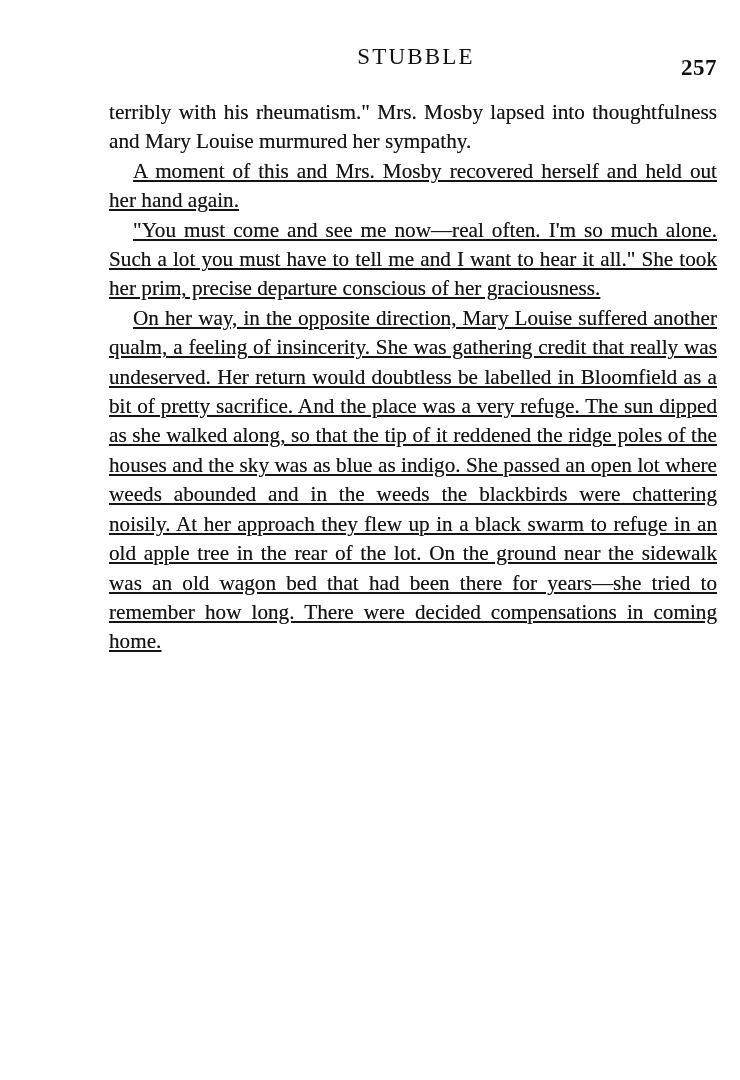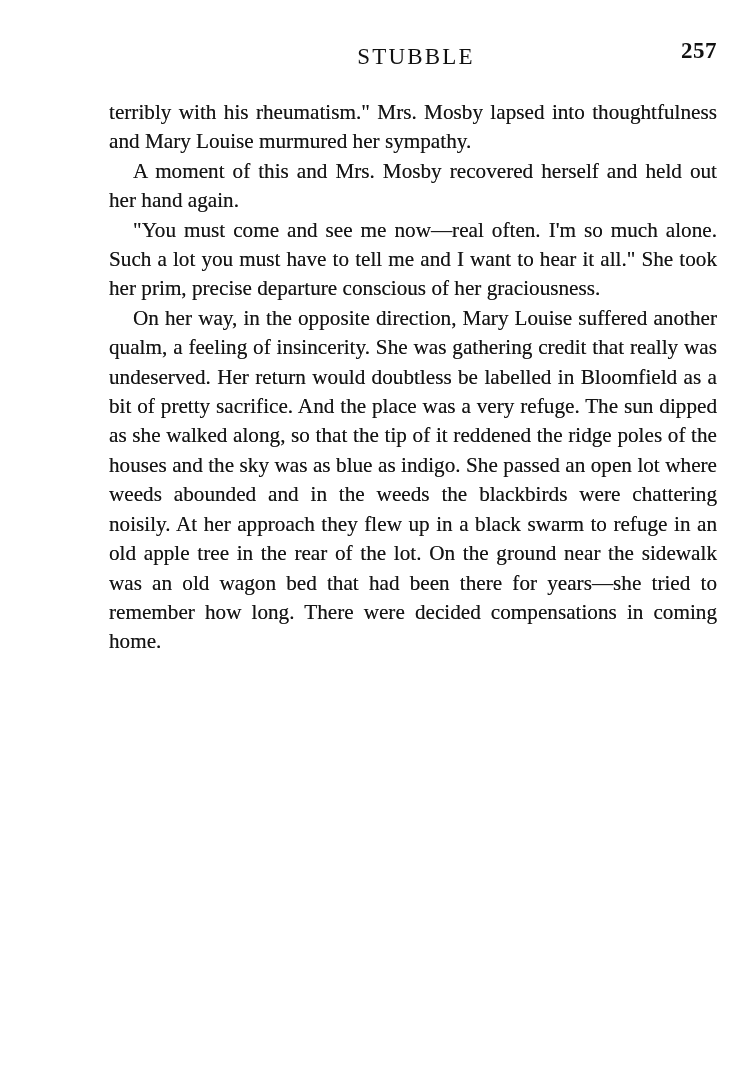--- a/index.html
+++ b/index.html
@@ -35,40 +35,41 @@
     font-size: 23px;
     letter-spacing: 2.2px;
     font-weight: 400;
     color: #111;
     text-align: center;
     margin-left: 6px;
   }
   .folio {
     position: absolute;
     right: 0;
-    bottom: 20px;
+    bottom: 3px;
     font-size: 23px;
     font-weight: 700;
     letter-spacing: 0.5px;
     color: #111;
   }
   .body-text {
     width: 100%;
   }
   p {
     margin: 0;
     font-size: 21.2px;
     line-height: 29.4px;
     text-align: justify;
     text-justify: inter-word;
     color: #141414;
     -webkit-font-smoothing: antialiased;
   }
   p.indent {
     text-indent: 24px;
+    text-decoration: underline;
   }
   p.cont {
     text-indent: 0;
   }
   
   .body-text p {
     font-weight: 400;
     text-shadow: 0 0 0.35px rgba(0,0,0,0.55);
   }
 </style>

